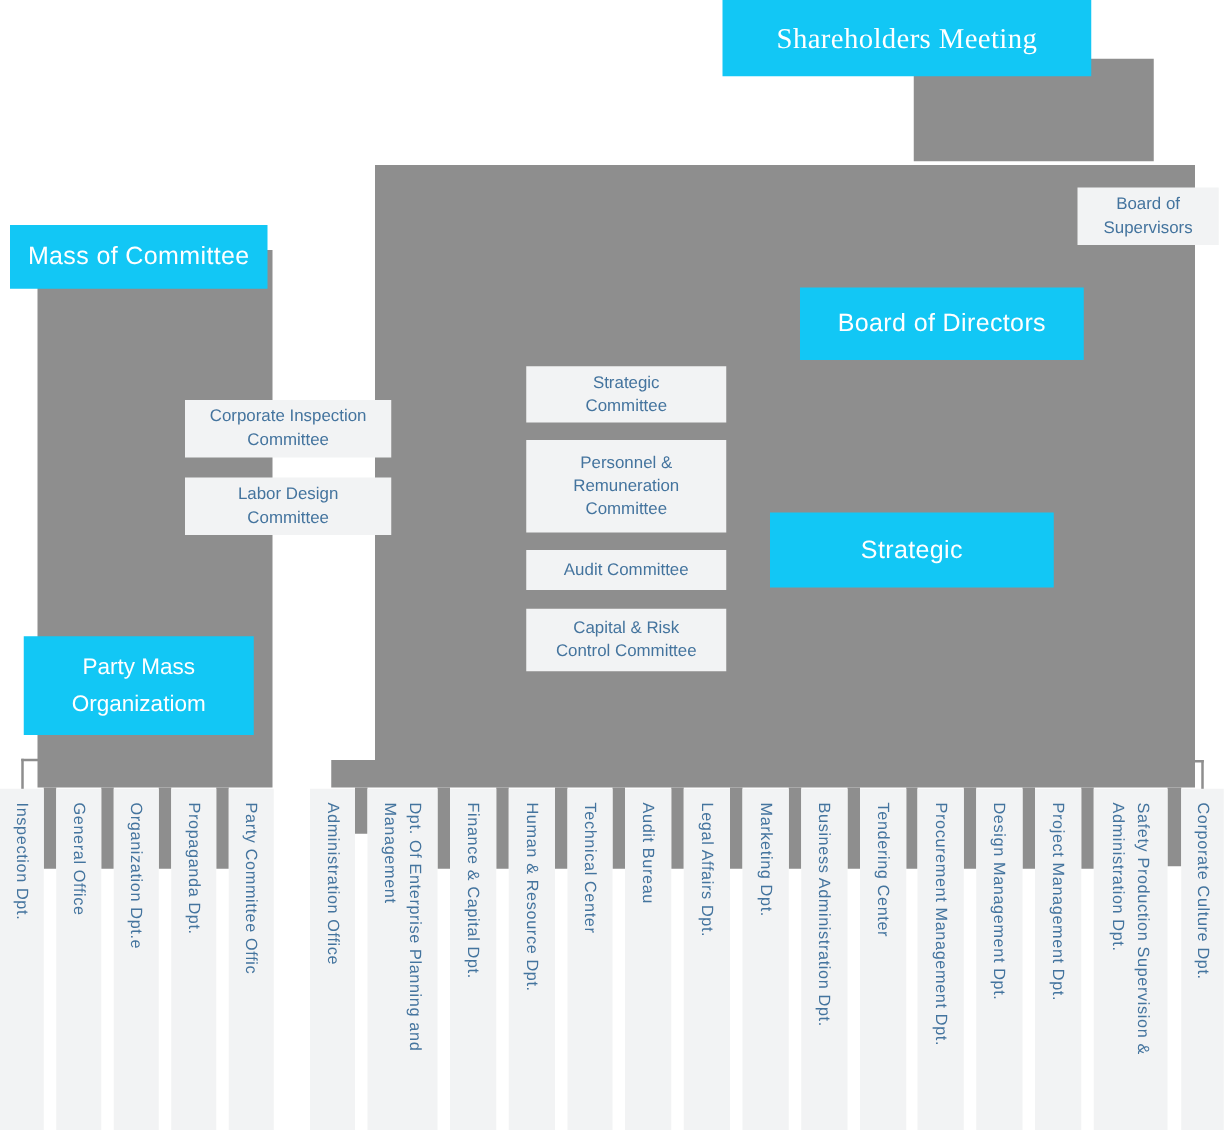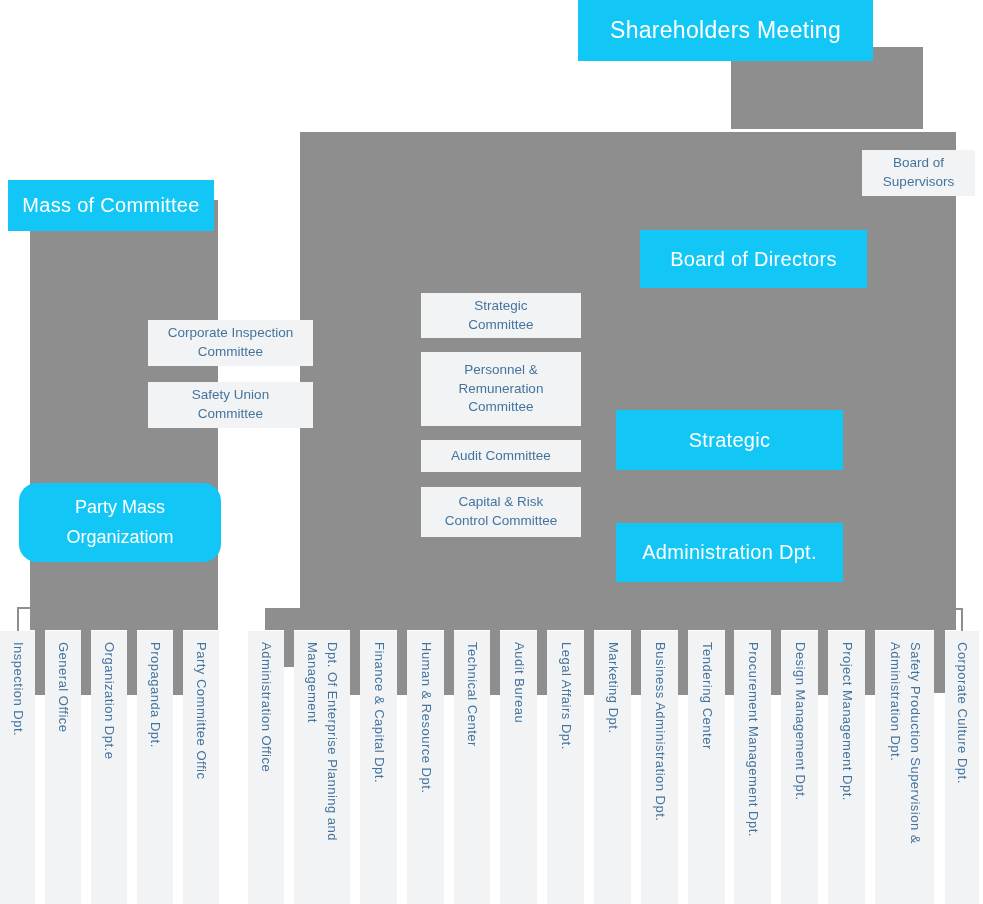--- a/index.html
+++ b/index.html
@@ -14,21 +14,21 @@
     position:relative;width:983px;height:904px;background:#ffffff;overflow:hidden;
     font-family:"Liberation Sans",sans-serif;
   }
   .shape{position:absolute;background:var(--gray);}
   .node{
     position:absolute;display:flex;align-items:center;justify-content:center;
     text-align:center;white-space:pre-line;box-sizing:border-box;
   }
   .accent{background:var(--accent);color:var(--node-text);}
   .light{background:var(--box-bg);color:var(--box-text);}
-  .n-xl{font-size:23px;letter-spacing:.3px;}
+  .n-xl{font-size:23px;letter-spacing:.3px;font-family:Liberation Serif, serif;}
   .n-lg{font-size:20px;letter-spacing:.3px;}
   .n-md{font-size:18px;line-height:1.65;}
   .n-sm{font-size:13.5px;line-height:1.38;}
   .dept{
     position:absolute;background:var(--box-bg);
     display:flex;justify-content:center;align-items:flex-start;
     padding-top:11px;box-sizing:border-box;
   }
   .dept span{
     writing-mode:vertical-rl;text-orientation:mixed;white-space:pre-line;
@@ -66,37 +66,36 @@
   <div class="shape" style="left:725px;top:630px;width:9px;height:65px;"></div>
   <div class="shape" style="left:771px;top:630px;width:10px;height:65px;"></div>
   <div class="shape" style="left:818px;top:630px;width:10px;height:65px;"></div>
   <div class="shape" style="left:865px;top:630px;width:10px;height:65px;"></div>
   <div class="shape" style="left:934px;top:630px;width:11px;height:63px;"></div>
 
   <div class="node accent n-xl" style="left:578px;top:0px;width:295px;height:61px;">Shareholders Meeting</div>
   <div class="node accent n-lg" style="left:8px;top:180px;width:206px;height:51px;">Mass of Committee</div>
   <div class="node accent n-lg" style="left:616px;top:230px;width:227px;height:58px;margin-left:24px;">Board of Directors</div>
   <div class="node accent n-lg" style="left:616px;top:410px;width:227px;height:60px;">Strategic</div>
-  <div class="node accent n-lg" style="left:616px;top:523px;width:227px;height:59px;">Administration Dpt.</div>
-  <div class="node accent n-md" style="left:19px;top:483px;width:202px;height:79px;border-radius:18px;">Party Mass
+  <div class="node accent n-md" style="left:19px;top:509px;width:184px;height:79px;">Party Mass
 Organizatiom</div>
 
   <div class="node light n-sm" style="left:862px;top:150px;width:113px;height:46px;">Board of
 Supervisors</div>
   <div class="node light n-sm" style="left:421px;top:293px;width:160px;height:45px;">Strategic
 Committee</div>
   <div class="node light n-sm" style="left:421px;top:352px;width:160px;height:74px;">Personnel &amp;
 Remuneration
 Committee</div>
   <div class="node light n-sm" style="left:421px;top:487px;width:160px;height:50px;">Capital &amp; Risk
 Control Committee</div>
   <div class="node light n-sm" style="left:421px;top:440px;width:160px;height:32px;">Audit Committee</div>
   <div class="node light n-sm" style="left:148px;top:320px;width:165px;height:46px;">Corporate Inspection
 Committee</div>
-  <div class="node light n-sm" style="left:148px;top:382px;width:165px;height:46px;">Safety Union
+  <div class="node light n-sm" style="left:148px;top:382px;width:165px;height:46px;">Labor Design
 Committee</div>
 
   <div class="dept" style="left:0px;top:631px;width:35px;height:273px;">
       <span>Inspection Dpt.</span>
     </div>
   <div class="dept" style="left:45px;top:631px;width:36px;height:273px;">
       <span>General Office</span>
     </div>
   <div class="dept" style="left:91px;top:631px;width:36px;height:273px;">
       <span>Organization Dpt.e</span>

